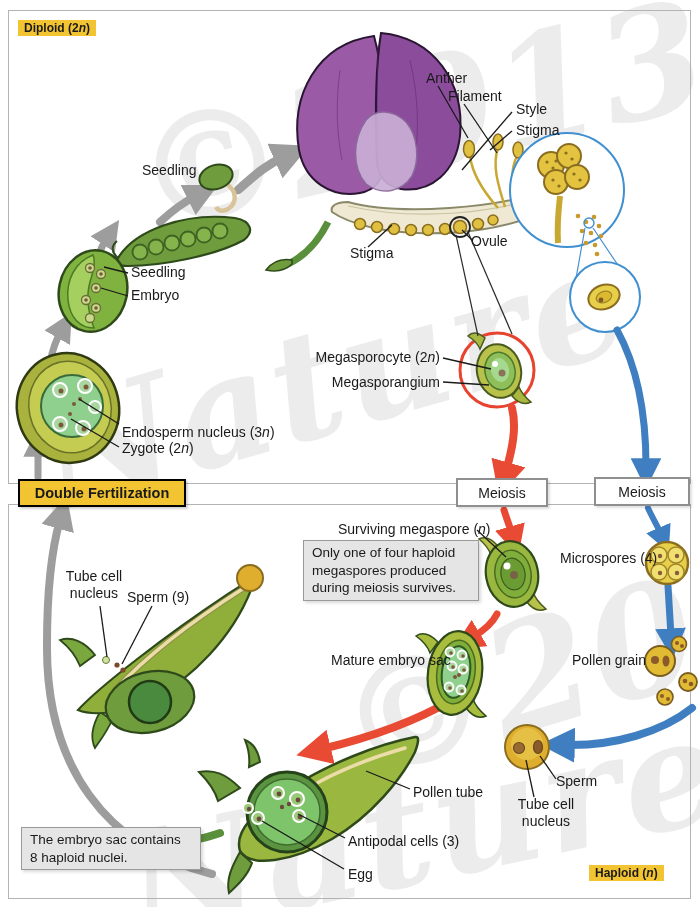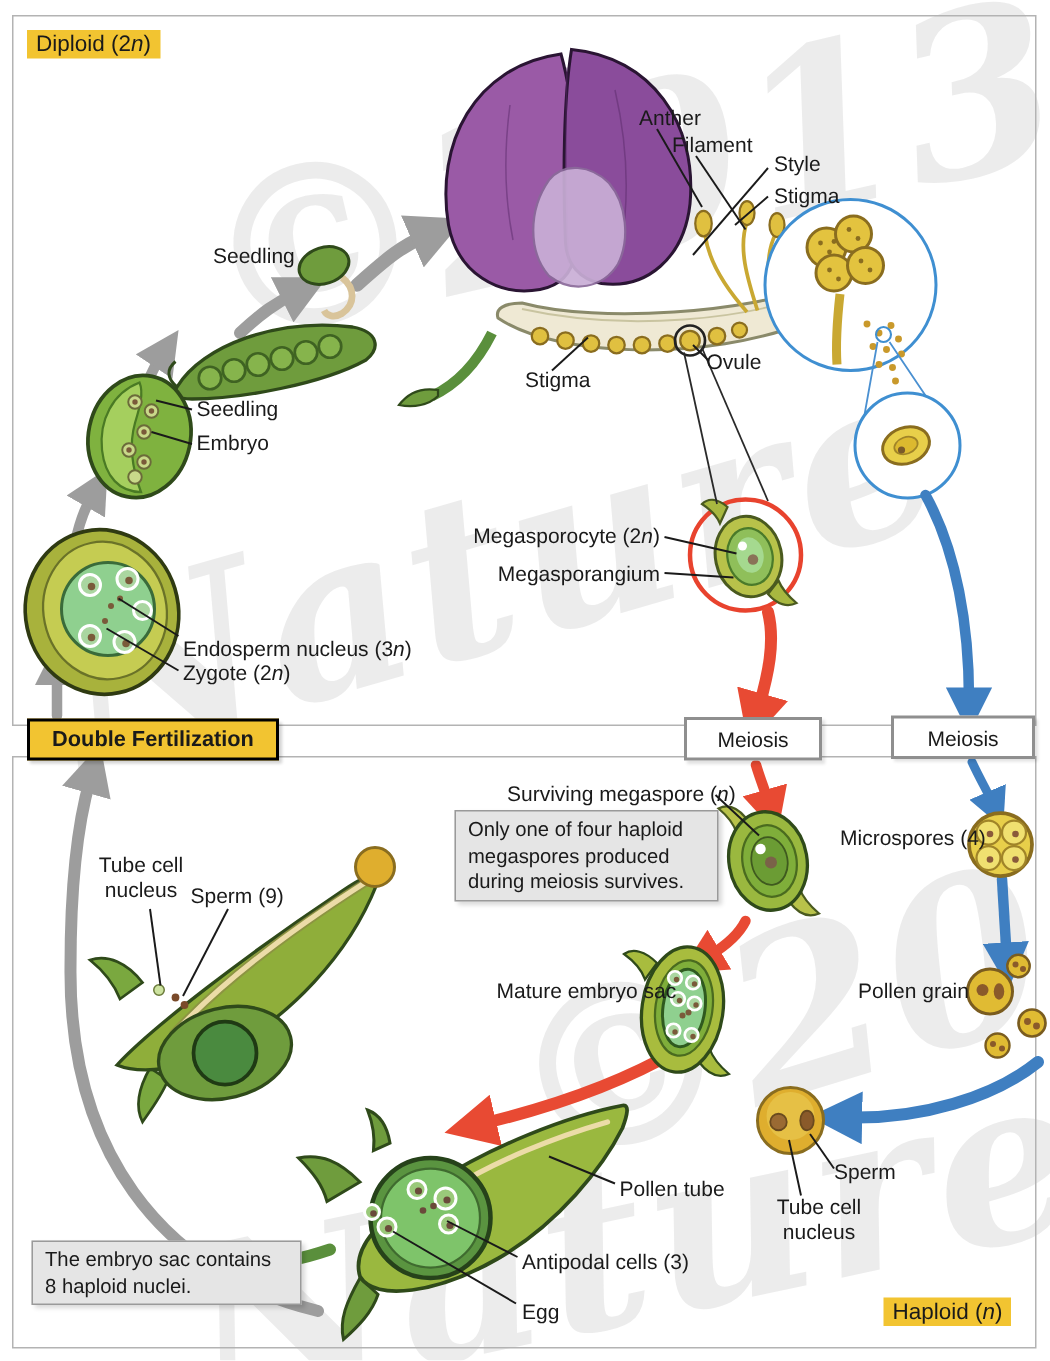--- a/index.html
+++ b/index.html
@@ -6,21 +6,21 @@
   .stage{position:relative;width:700px;height:907px;background:#fff;overflow:hidden;
          font-family:"Liberation Sans","DejaVu Sans",sans-serif;color:#1a1a1a}
   .wm{position:absolute;font-family:"DejaVu Serif","Liberation Serif",serif;font-style:italic;
       font-weight:bold;color:rgba(110,110,110,0.13);letter-spacing:3px;white-space:nowrap;
       pointer-events:none;z-index:1}
   .sec{position:absolute;border:1px solid #b3b3b3;z-index:2}
   svg.art{position:absolute;left:0;top:0;z-index:3}
   .lbl{position:absolute;font-size:14px;line-height:1.18;white-space:pre-line;z-index:5}
   .lbl.r{text-align:right}
   .lbl.c{text-align:center}
-  .badge{position:absolute;background:#f2c431;font-weight:normal;font-size:15px;
+  .badge{position:absolute;background:#f2c431;font-weight:bold;font-size:12px;
          padding:1px 6px;white-space:nowrap;z-index:6}
   .dfbox{position:absolute;background:#f2c431;border:2px solid #000000;font-weight:bold;
          font-size:14.5px;display:flex;align-items:center;justify-content:center;
          box-shadow:2px 2px 2px rgba(0,0,0,.18);z-index:6;white-space:nowrap}
   .meiosis{position:absolute;background:#fff;border:2px solid #8f8f8f;font-size:14px;
          display:flex;align-items:center;justify-content:center;z-index:6;
          box-shadow:2px 2px 2px rgba(0,0,0,.12)}
   .note{position:absolute;background:#e5e5e5;border:1px solid #9a9a9a;font-size:13.5px;
         padding:3px 8px;line-height:1.3;box-shadow:2px 2px 3px rgba(0,0,0,.15);z-index:6}
   i{font-style:italic}

